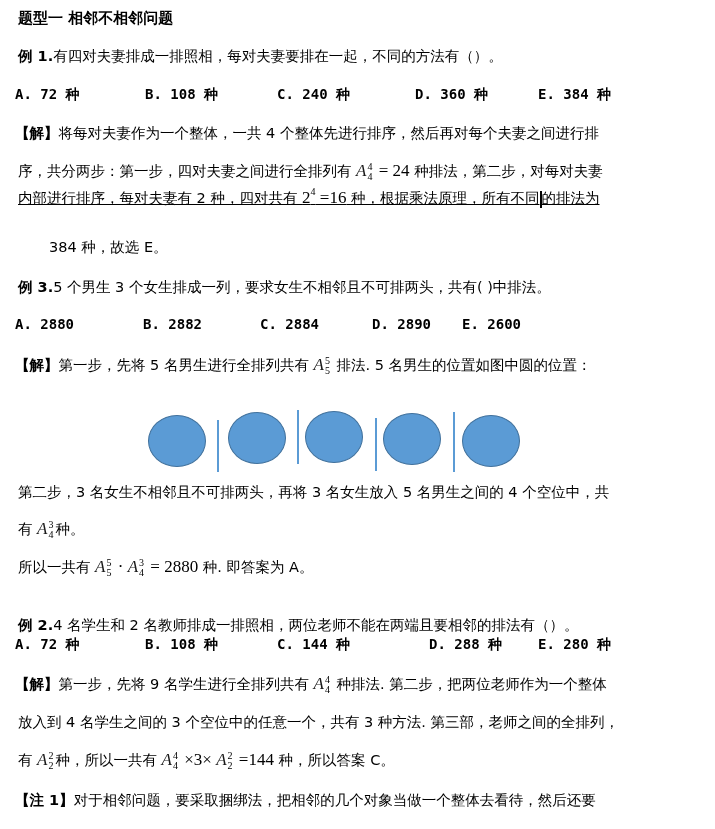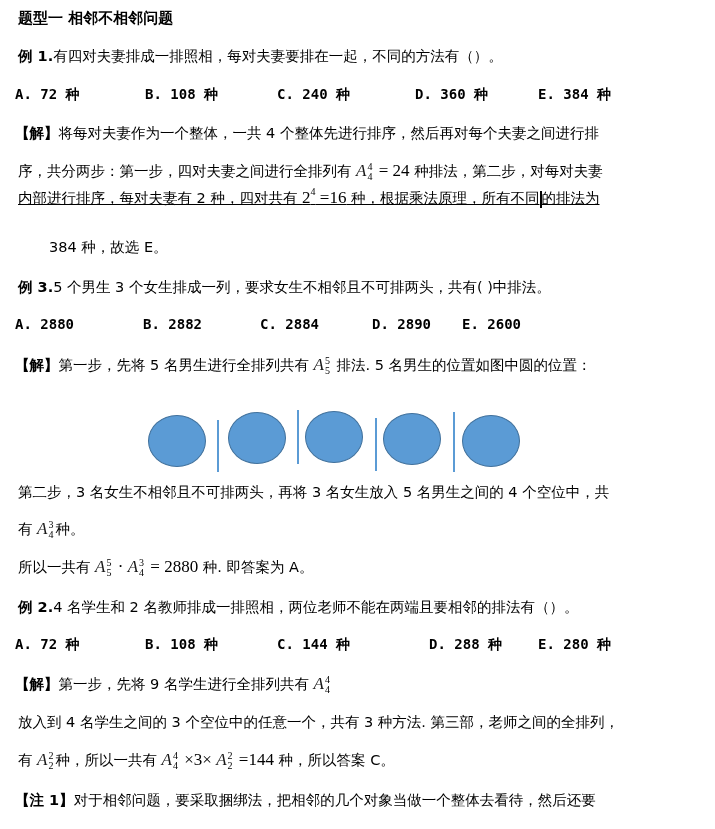--- a/index.html
+++ b/index.html
@@ -98,35 +98,35 @@
 <div class="line" style="top:557px;">
   <span>所以一共有 </span><span class="math"><span class="mA">A</span><span class="sup-sub">
         <span>5</span>
         <span>5</span>
       </span><span> · </span><span class="mA">A</span><span class="sup-sub">
         <span>3</span>
         <span>4</span>
       </span><span> = 2880</span></span><span> 种. 即答案为 A。</span>
 </div>
 
-<div class="line" style="top:597px;text-align:center;">
+<div class="line" style="top:615px;text-align:center;">
   <span class="bold">例 2.</span><span>4 名学生和 2 名教师排成一排照相，两位老师不能在两端且要相邻的排法有（）。</span>
 </div>
 <div class="opts">
   <span class="opt" style="left:15px; top:636px;">A. 72 种</span>
   <span class="opt" style="left:145px; top:636px;">B. 108 种</span>
   <span class="opt" style="left:277px; top:636px;">C. 144 种</span>
   <span class="opt" style="left:415px; top:636px;margin-left:14px;">D. 288 种</span>
   <span class="opt" style="left:538px; top:636px;">E. 280 种</span>
 </div>
 <div class="line" style="top:674px; left:15px;">
   <span class="bold">【解】</span><span>第一步，先将 9 名学生进行全排列共有 </span><span class="math"><span class="mA">A</span><span class="sup-sub">
         <span>4</span>
         <span>4</span>
-      </span></span>
+      </span></span><span> 种排法. 第二步，把两位老师作为一个整体</span>
 </div>
 <div class="line" style="top:712px;">放入到 4 名学生之间的 3 个空位中的任意一个，共有 3 种方法. 第三部，老师之间的全排列，</div>
 <div class="line" style="top:750px;">
   <span>有 </span><span class="math"><span class="mA">A</span><span class="sup-sub">
         <span>2</span>
         <span>2</span>
       </span></span><span>种，所以一共有 </span><span class="math"><span class="mA">A</span><span class="sup-sub">
         <span>4</span>
         <span>4</span>
       </span><span> ×3× </span><span class="mA">A</span><span class="sup-sub">

